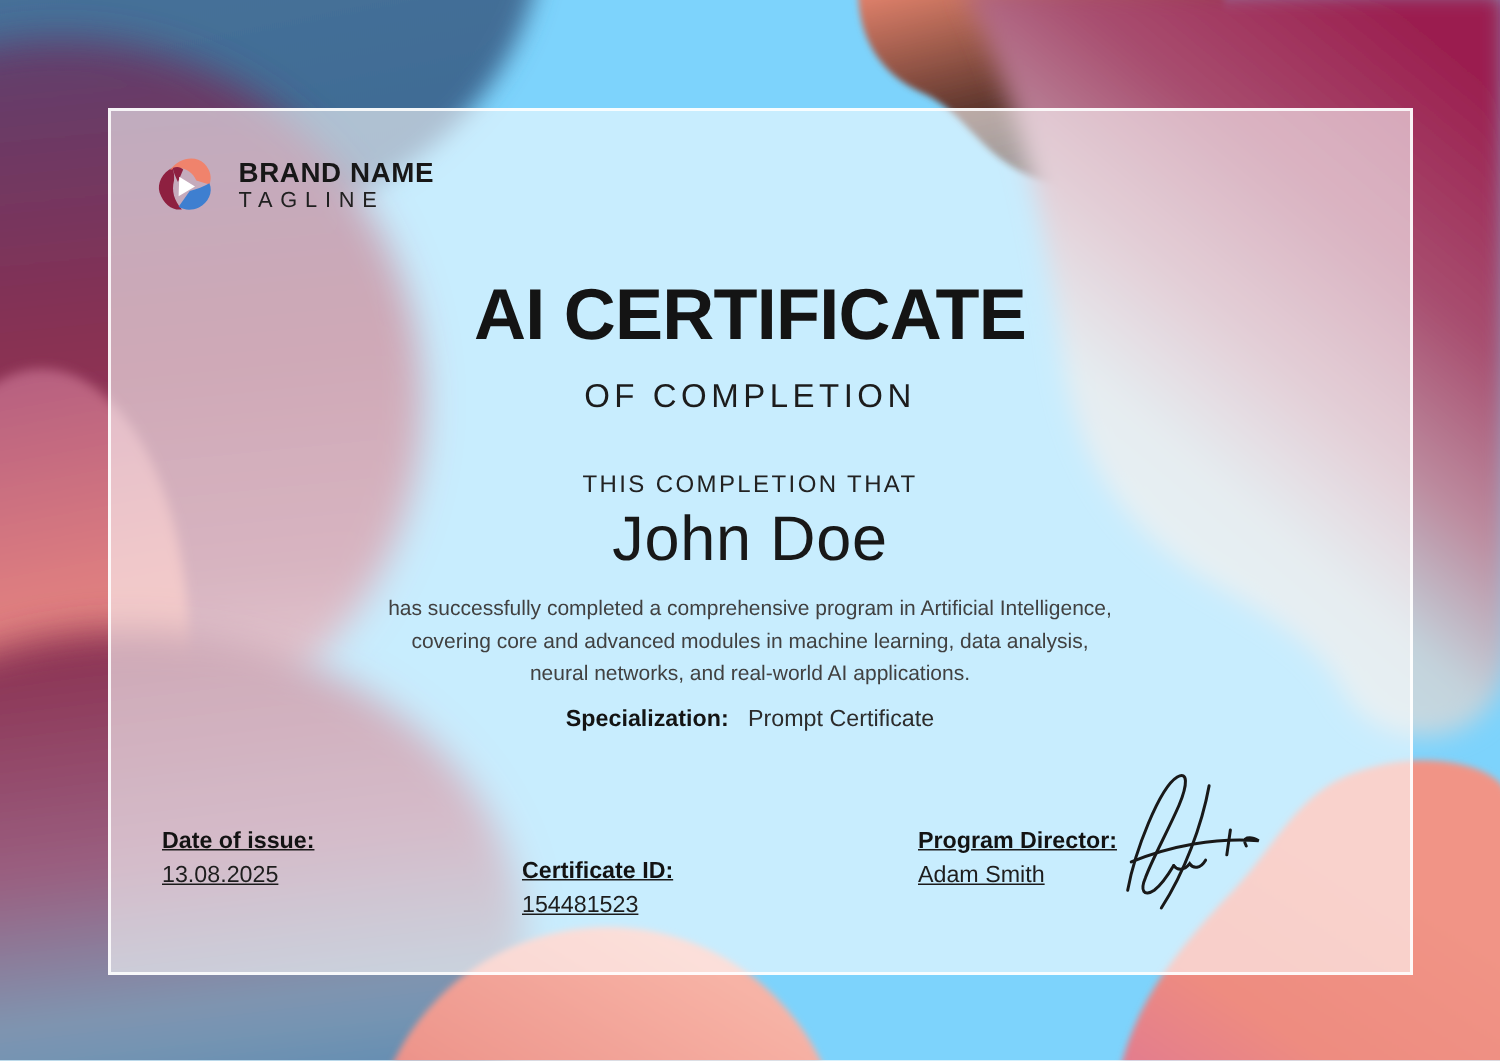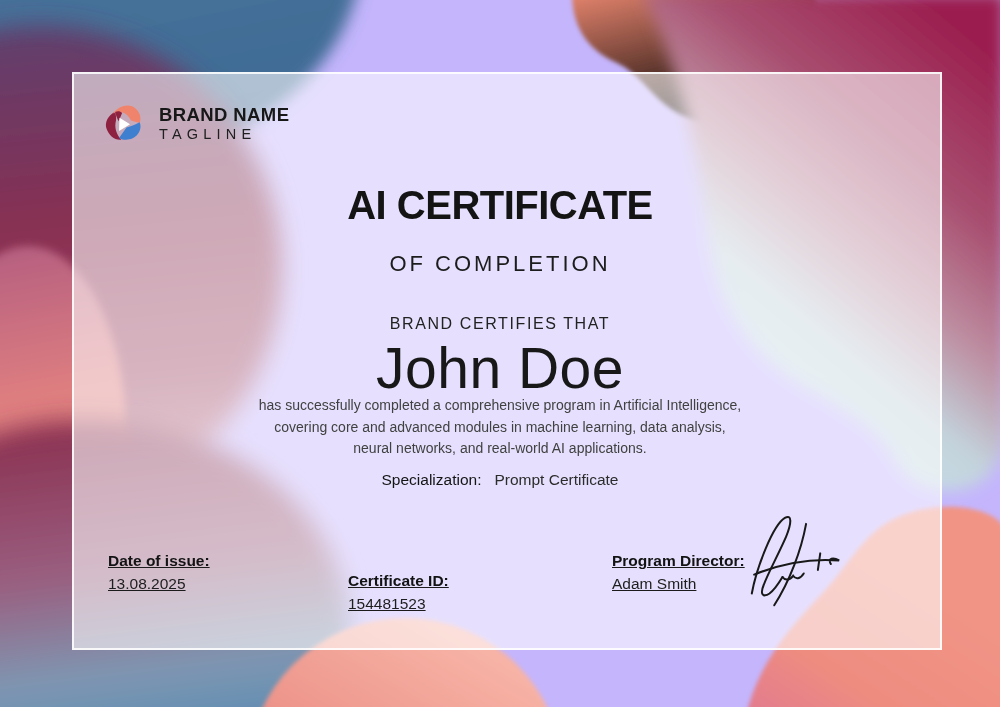--- a/index.html
+++ b/index.html
@@ -1,40 +1,40 @@
 <!DOCTYPE html>
 <html><head>
 <meta charset="utf-8">
 <style>
   html,body{margin:0;padding:0;background:#ffffff;}
   .canvas{
     position:relative;width:1000px;height:707px;overflow:hidden;
-    background:#c4b5fd;font-family:"Liberation Sans",sans-serif;color:#1b1b1b;
+    background:#7dd3fc;font-family:"Liberation Sans",sans-serif;color:#1b1b1b;
   }
   .bg{position:absolute;left:0;top:0;width:1000px;height:707px;}
   .panel{
     position:absolute;left:72px;top:72px;width:866px;height:574px;
     background:rgba(255,255,255,0.58);
     border:2px solid rgba(255,255,255,0.85);
   }
   .content{position:absolute;left:0;top:0;width:1000px;height:707px;}
   .abs{position:absolute;}
   .centered{left:0;right:0;text-align:center;}
 
   .logo{left:102px;top:100px;display:flex;align-items:center;gap:15px;}
   .logo-text .name{font-size:18.5px;font-weight:bold;letter-spacing:0.4px;color:#171717;}
   .logo-text .tag{font-size:14.5px;font-weight:500;letter-spacing:5.2px;color:#202020;margin-top:0;}
 
-  .title{top:183px;font-size:40px;font-weight:800;letter-spacing:-0.5px;color:#141414;}
+  .title{top:183px;font-size:48px;font-weight:800;letter-spacing:-0.5px;color:#141414;}
   .subtitle{top:251px;font-size:22px;font-weight:500;letter-spacing:3px;color:#1c1c1c;}
   .certifies{top:315px;font-size:16px;font-weight:500;letter-spacing:1.6px;color:#222;}
-  .recipient{top:335px;font-size:57px;font-weight:500;letter-spacing:0.5px;color:#181818;}
+  .recipient{top:335px;font-size:42px;font-weight:500;letter-spacing:0.5px;color:#181818;}
   .desc{top:395px;font-size:14px;line-height:21.5px;color:#414141;}
   .spec{top:471px;font-size:15.5px;color:#2c2c2c;}
-  .spec b{font-weight:normal;color:#141414;}
+  .spec b{font-weight:bold;color:#141414;}
 
   .fcol{position:absolute;text-decoration:underline;}
   .fcol .flabel{font-size:15.5px;font-weight:bold;color:#131313;}
   .fcol .fvalue{font-size:15.5px;color:#1e1e1e;margin-top:5px;}
   .col-date{left:108px;top:552px;}
   .col-id{left:348px;top:572px;}
   .col-dir{left:612px;top:552px;}
   .signature{left:740px;top:510px;}
 </style>
 </head>
@@ -126,21 +126,21 @@
         <path fill="#ffffff" d="M20,18 L32,25.5 L19.5,33 Z"></path>
       </svg>
       <div class="logo-text">
         <div class="name">BRAND NAME</div>
         <div class="tag">TAGLINE</div>
       </div>
     </div>
 
     <div class="abs centered title">AI CERTIFICATE</div>
     <div class="abs centered subtitle">OF COMPLETION</div>
-    <div class="abs centered certifies">BRAND CERTIFIES THAT</div>
+    <div class="abs centered certifies">THIS COMPLETION THAT</div>
     <div class="abs centered recipient">John Doe</div>
 
     <div class="abs centered desc">
       <div>has successfully completed a comprehensive program in Artificial Intelligence,</div>
       <div>covering core and advanced modules in machine learning, data analysis,</div>
       <div>neural networks, and real-world AI applications.</div>
     </div>
 
     <div class="abs centered spec">
       <b>Specialization:</b>

